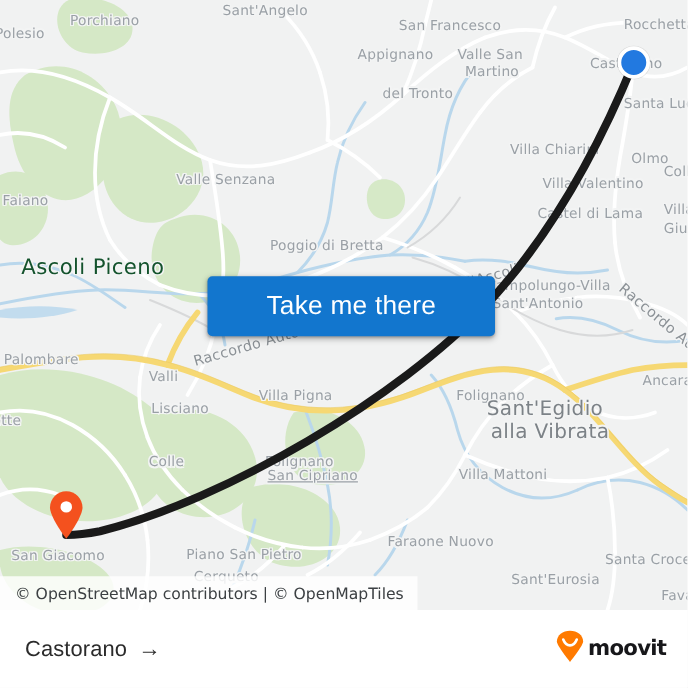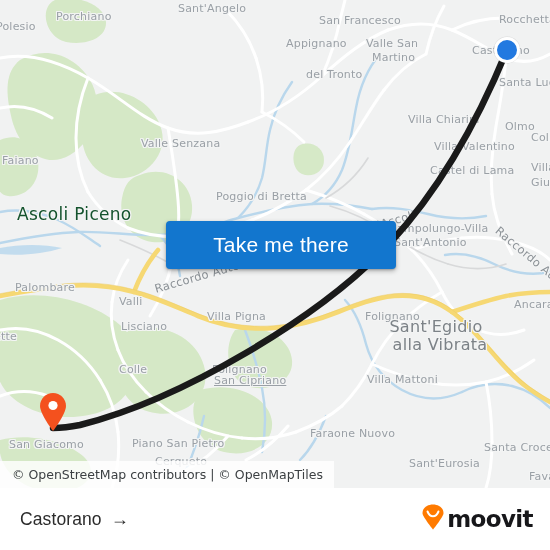--- a/index.html
+++ b/index.html
@@ -131,21 +131,21 @@
   }
   #brand {
     position: absolute;
     right: 17px; top: 0; height: 62px;
     display: flex; align-items: center; gap: 2px;
   }
   #brand .wordmark {
     color: #17171a;
     font-family: "DejaVu Sans", sans-serif;
     font-weight: bold;
-    font-size: 23px;
+    font-size: 17px;
     letter-spacing: -0.6px;
   }
 </style>
 </head>
 <body>
 
 <div id="app">
 
   <div id="map">
 
@@ -292,35 +292,35 @@
         <div class="map-label" style="left: 531px; top: 131px;">Colli</div>
         <div class="map-label" style="left: 2px; top: 154px;">Faiano</div>
         <div class="map-label" style="left: 430px; top: 164px;">Castel di Lama</div>
         <div class="map-label" style="left: 531px; top: 161px;">Villa</div>
         <div class="map-label" style="left: 531px; top: 176px;">Giust</div>
         <div class="map-label" style="left: 216px; top: 190px;">Poggio di Bretta</div>
         <div class="map-label city" style="left: 17px; top: 204px;">Ascoli Piceno</div>
         <div class="map-label" style="left: 389px; top: 222px;">Campolungo-Villa</div>
         <div class="map-label" style="left: 394px; top: 236px;">Sant'Antonio</div>
         <div class="map-label road" style="left: 497px; top: 222px; transform: rotate(40deg); transform-origin: left center;">Raccordo Auto</div>
-        <div class="map-label" style="left: 15px; top: 281px;">Palombare</div>
+        <div class="map-label" style="left: 3px; top: 281px;">Palombare</div>
         <div class="map-label" style="left: 119px; top: 295px;">Valli</div>
         <div class="map-label" style="left: 207px; top: 310px;">Villa Pigna</div>
         <div class="map-label" style="left: 365px; top: 310px;">Folignano</div>
         <div class="map-label" style="left: 514px; top: 298px;">Ancara</div>
         <div class="map-label" style="left: 121px; top: 320px;">Lisciano</div>
         <div class="map-label city2" style="left: 436px; top: 318px; transform: translateX(-50%);">Sant'Egidio</div>
         <div class="map-label city2" style="left: 440px; top: 336px; transform: translateX(-50%);">alla Vibrata</div>
         <div class="map-label" style="left: -6px; top: 330px;">ette</div>
         <div class="map-label" style="left: 119px; top: 363px;">Colle</div>
         <div class="map-label" style="left: 212px; top: 363px;">Folignano</div>
         <div class="map-label" style="left: 367px; top: 373px;">Villa Mattoni</div>
         <div class="map-label" style="left: 214px; top: 374px; text-decoration: underline;">San Cipriano</div>
         <div class="map-label" style="left: 9px; top: 438px;">San Giacomo</div>
-        <div class="map-label" style="left: 132px; top: 437px;">Piano San Pietro</div>
+        <div class="map-label" style="left: 149px; top: 437px;">Piano San Pietro</div>
         <div class="map-label" style="left: 310px; top: 427px;">Faraone Nuovo</div>
         <div class="map-label" style="left: 484px; top: 441px;">Santa Croce</div>
         <div class="map-label" style="left: 409px; top: 457px;">Sant'Eurosia</div>
         <div class="map-label" style="left: 155px; top: 455px;">Cerqueto</div>
         <div class="map-label" style="left: 529px; top: 470px;">Fava</div>
         <div class="map-label road" style="left: 155px; top: 282px; transform: rotate(-16deg); transform-origin: left center;">Raccordo Autostradale Ascoli - Porto d'Ascoli</div>
       </div>
 
     <svg id="route-layer" width="550" height="488" viewBox="0 0 550 488">
       <path d="M507,50 C470,140 430,200 390,243 C320,318 180,400 80,425 C70,427 60,428 53,428" fill="none" stroke="#1a1a1a" stroke-width="6.5" stroke-linecap="round" stroke-linejoin="round"></path>

